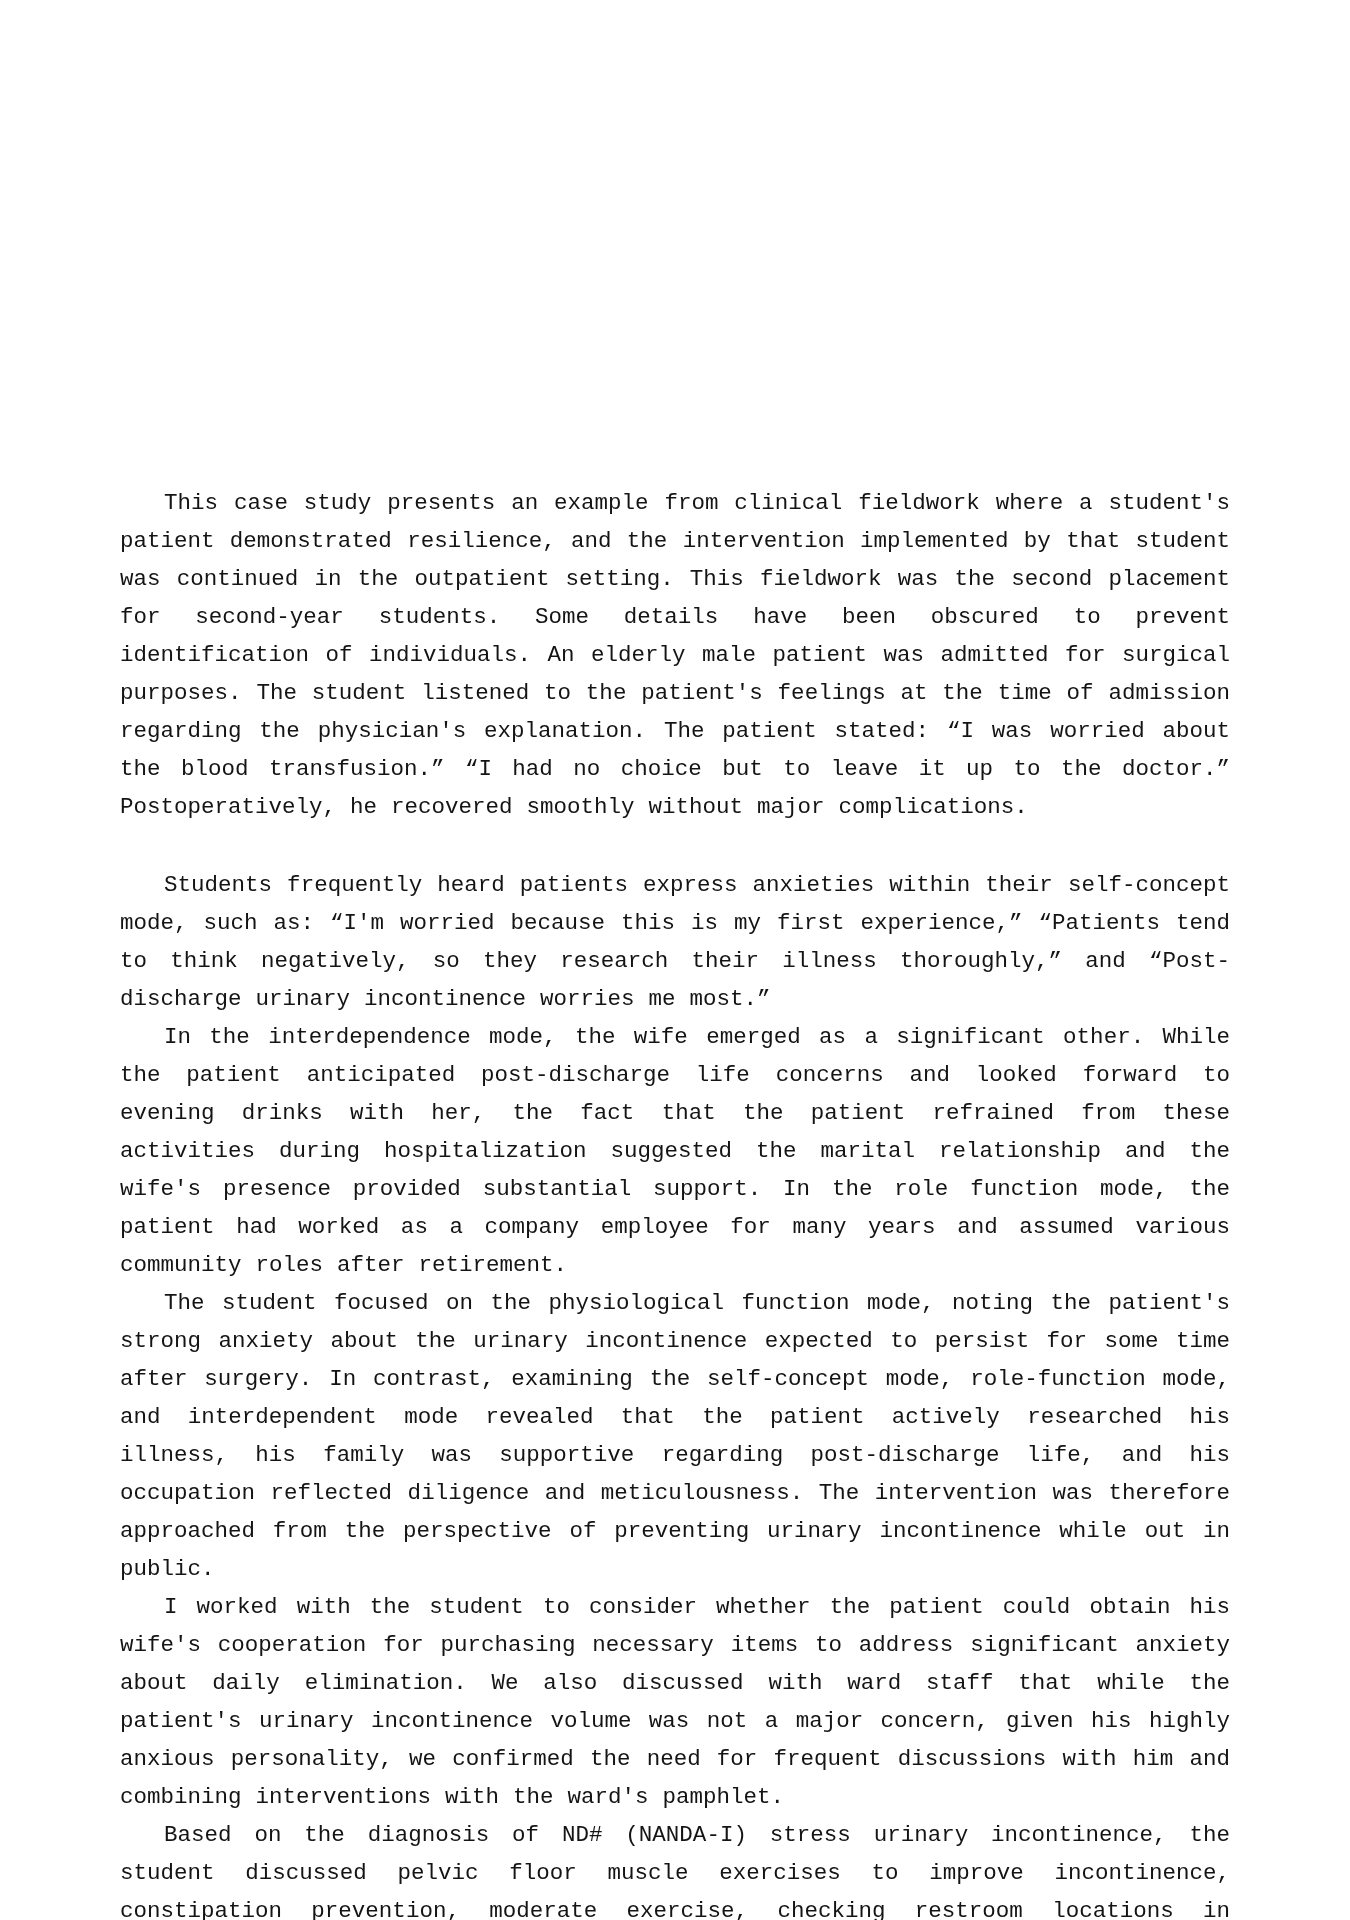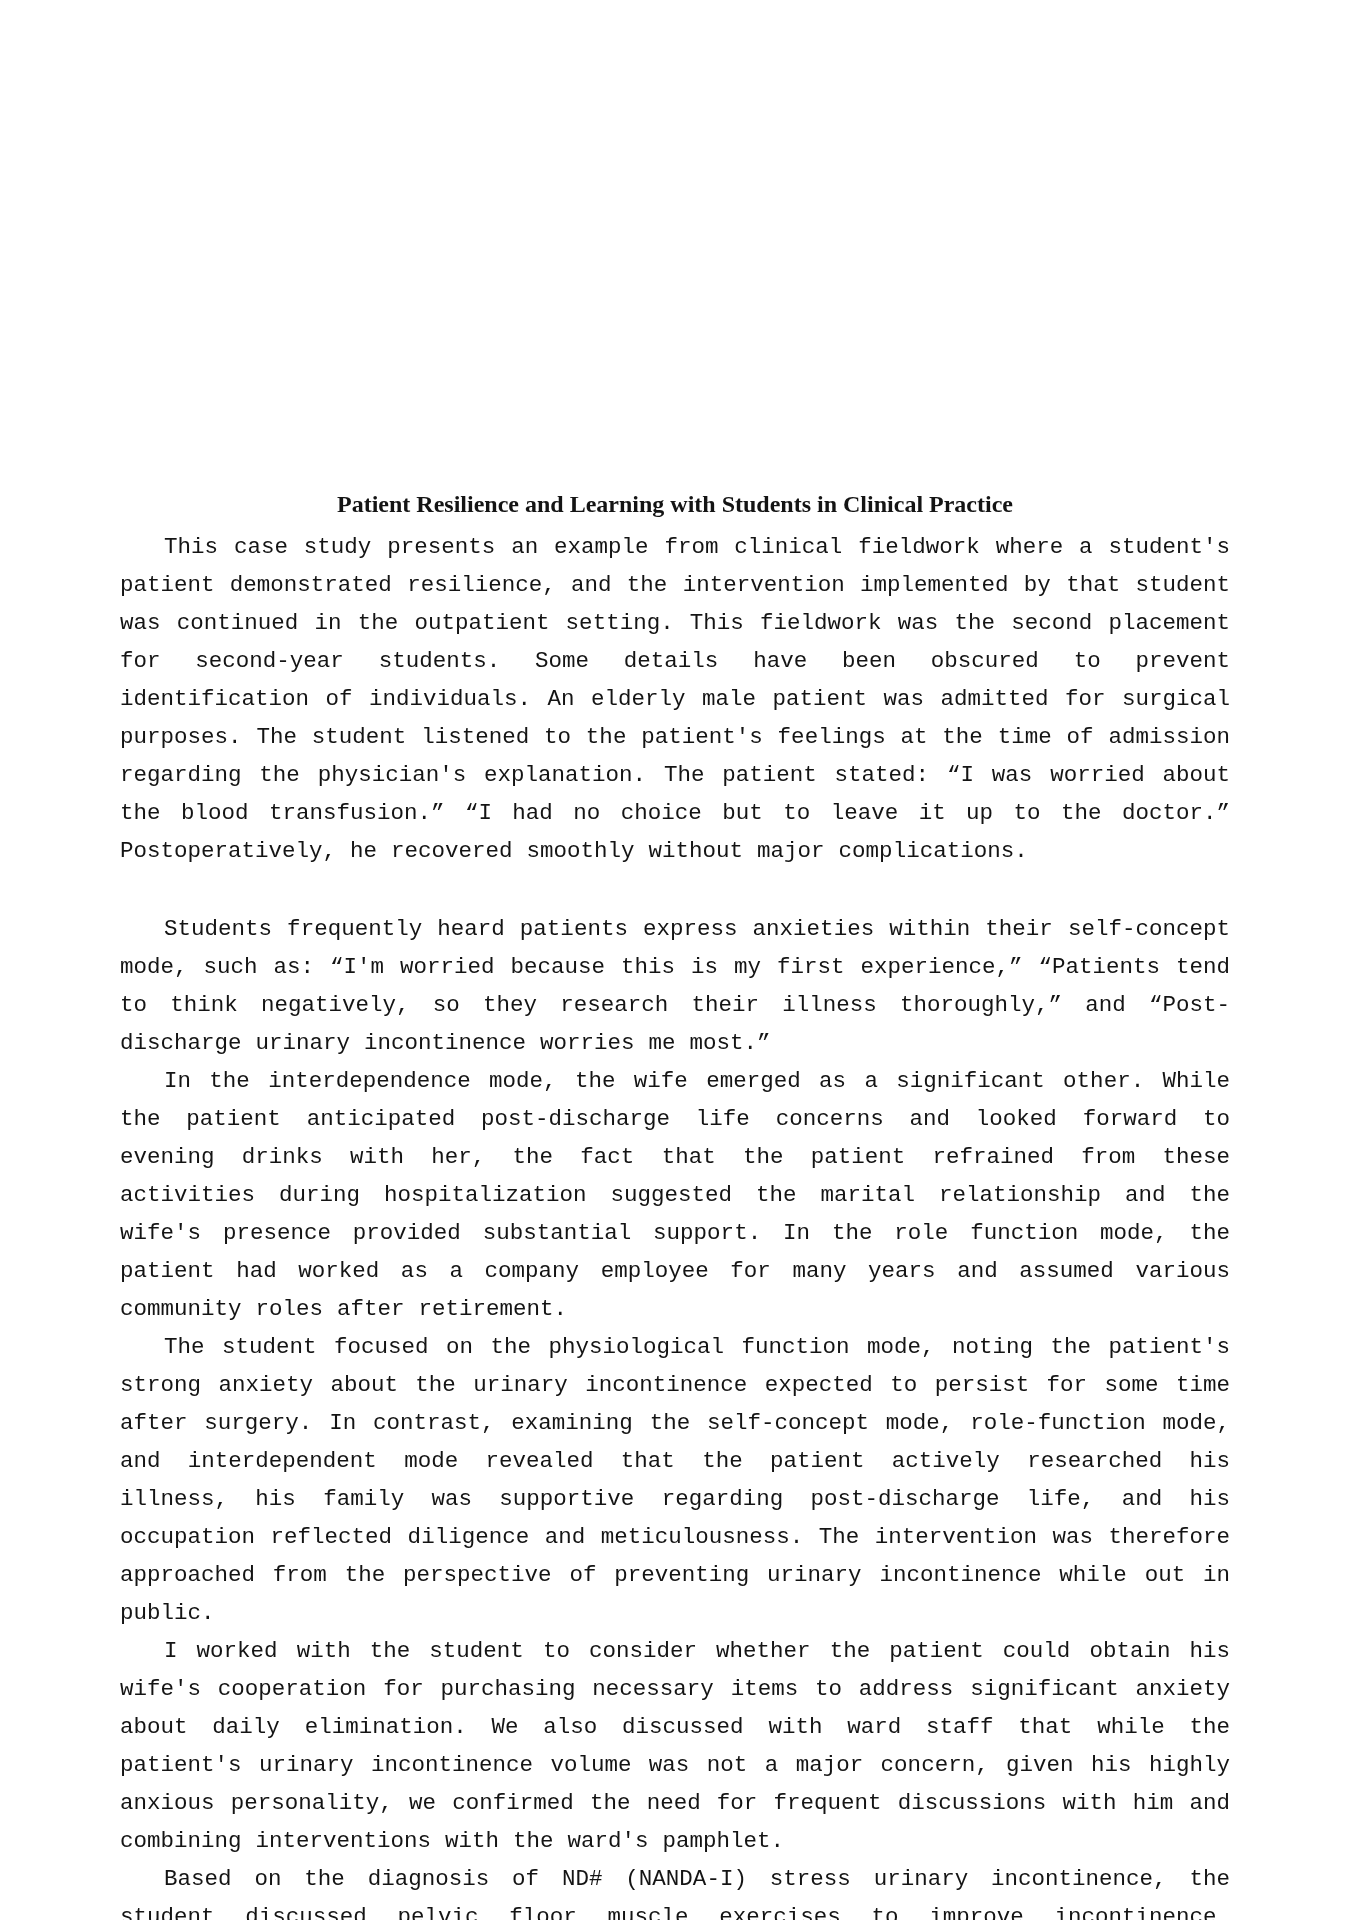--- a/index.html
+++ b/index.html
@@ -40,21 +40,20 @@
   }
   .blank-line {
     height: 40px;
   }
 </style>
 </head>
 <body>
 
 <div class="page">
   <div class="content">
-    <h1 class="doc-title">Patient Resilience and Learning with Students in Clinical Practice</h1>
 
     <p class="para">This case study presents an example from clinical fieldwork where a student's patient demonstrated resilience, and the intervention implemented by that student was continued in the outpatient setting. This fieldwork was the second placement for second-year students. Some details have been obscured to prevent identification of individuals. An elderly male patient was admitted for surgical purposes. The student listened to the patient's feelings at the time of admission regarding the physician's explanation. The patient stated: “I was worried about the blood transfusion.” “I had no choice but to leave it up to the doctor.” Postoperatively, he recovered smoothly without major complications.</p>
 
     <div class="blank-line"></div>
 
     <p class="para">Students frequently heard patients express anxieties within their self-concept mode, such as: “I'm worried because this is my first experience,” “Patients tend to think negatively, so they research their illness thoroughly,” and “Post-discharge urinary incontinence worries me most.”</p>
 
     <p class="para">In the interdependence mode, the wife emerged as a significant other. While the patient anticipated post-discharge life concerns and looked forward to evening drinks with her, the fact that the patient refrained from these activities during hospitalization suggested the marital relationship and the wife's presence provided substantial support. In the role function mode, the patient had worked as a company employee for many years and assumed various community roles after retirement.</p>
 
     <p class="para">The student focused on the physiological function mode, noting the patient's strong anxiety about the urinary incontinence expected to persist for some time after surgery. In contrast, examining the self-concept mode, role-function mode, and interdependent mode revealed that the patient actively researched his illness, his family was supportive regarding post-discharge life, and his occupation reflected diligence and meticulousness. The intervention was therefore approached from the perspective of preventing urinary incontinence while out in public.</p>

